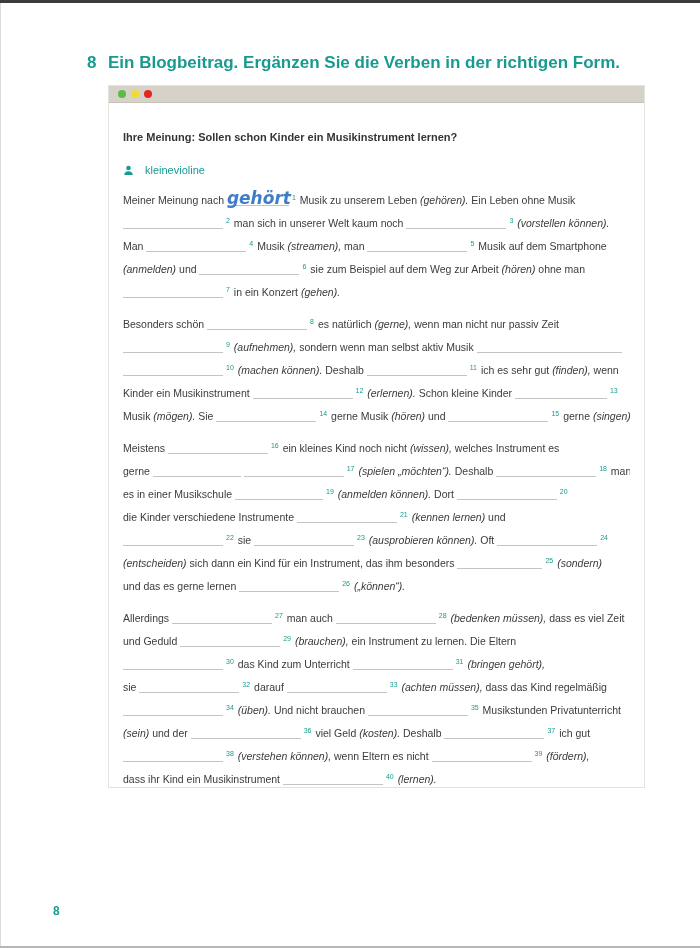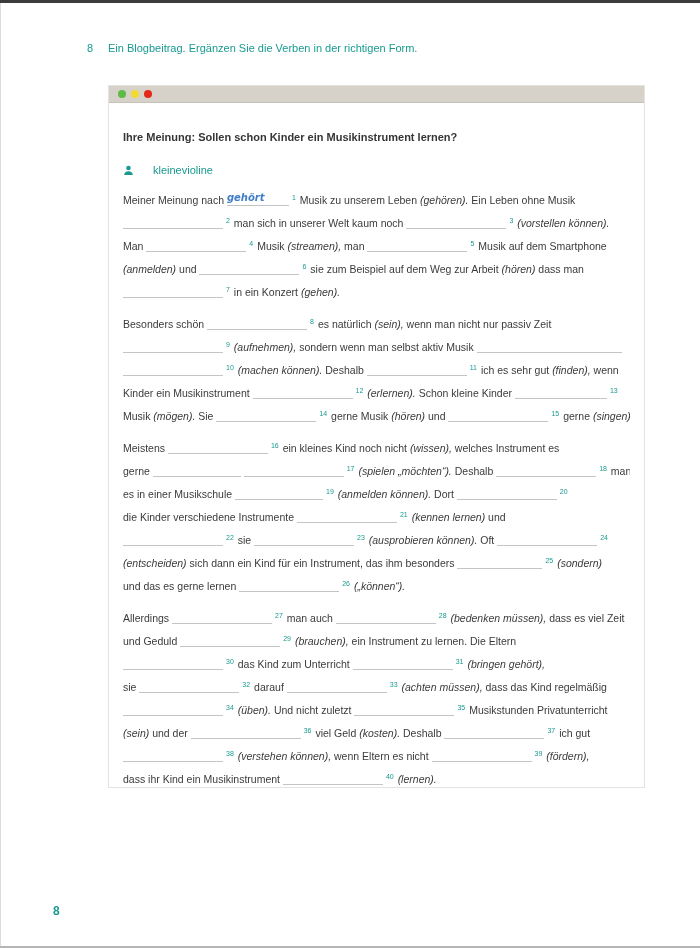--- a/index.html
+++ b/index.html
@@ -8,48 +8,48 @@
     --blank-line:#c4c4c4; --window-border:#e3e3e0; --page-bg:#ffffff;
   }
   html,body{margin:0;padding:0;background:#fff;}
   .sheet{
     position:relative; width:700px; height:948px; background:var(--page-bg);
     font-family:"Liberation Sans",sans-serif; color:var(--body-text);
     border-top:3px solid #3c3c3c; border-bottom:2px solid #b5b5b5;
     box-sizing:border-box; overflow:hidden;
   }
   .sheet:before{content:""; position:absolute; left:0; top:0; bottom:0; width:1px; background:#dcdcdc;}
-  .exercise-header{position:absolute; top:39px; left:87px; width:560px; font-size:11px; font-weight:normal; color:var(--teal);}
+  .exercise-header{position:absolute; top:50px; left:87px; width:560px; font-size:17px; font-weight:bold; color:var(--teal);}
   .ex-num{display:inline-block; width:21px;}
   .window{
     position:absolute; top:82px; left:108px; width:537px; height:703px;
     background:#fff; border:1px solid var(--window-border); box-sizing:border-box;
   }
   .titlebar{
     height:16px; background:var(--titlebar-bg); border-bottom:1px solid #c7c3ba;
     display:flex; align-items:center; padding-left:9px; gap:5px;
   }
   .dot{width:8px; height:8px; border-radius:50%; display:inline-block;}
   .dot.g{background:var(--dot-green);} .dot.y{background:var(--dot-yellow);} .dot.r{background:var(--dot-red);}
   .win-body{padding:0 14px;margin-top:28px;}
   .blog-title{margin-top:10px; font-size:11px; font-weight:bold; color:#353535;}
-  .user-row{margin-top:21px; color:var(--teal); font-size:11px; display:flex; align-items:center; gap:19px;}
+  .user-row{margin-top:21px; color:var(--teal); font-size:11px; display:flex; align-items:center; gap:11px;}
   .user-row svg{display:block;}
   #blog-body{margin-top:13px; font-size:10.5px; color:var(--body-text);}
   .para{margin:0 0 9px 0;}
   .line{height:23px; line-height:23px; white-space:pre; overflow:hidden;}
   .vhint{font-style:italic;text-align:right;}
   .blank{
     display:inline-block; position:relative; height:12px; vertical-align:-2px;
     border-bottom:1px solid var(--blank-line);
   }
   .ans{
-    position:absolute; left:0; right:0; bottom:1px; text-align:left;
+    position:absolute; left:0; right:0; bottom:1px; text-align:right;
     font-family:"DejaVu Sans",sans-serif; font-style:italic; font-weight:bold;
-    font-size:10px; line-height:12px; color:var(--answer-blue); white-space:nowrap;
+    font-size:17px; line-height:12px; color:var(--answer-blue); white-space:nowrap;
   }
   .sup{
     display:inline-block; font-size:7px; color:var(--teal);
     position:relative; top:-4px; margin:0 1px 0 3px; line-height:1;
   }
   .page-num{position:absolute; left:53px; top:901px; font-size:12px; font-weight:bold; color:var(--teal);}
 </style>
 </head>
 <body>
 
@@ -74,45 +74,45 @@
             <path d="M1.3 11c0-2.7 2.1-4.1 4.7-4.1s4.7 1.4 4.7 4.1z"></path>
           </svg>
         </span>
         <span>kleinevioline</span>
       </div>
       <div id="blog-body">
           <div class="para">
             <div class="line"><span class="seg">Meiner Meinung nach </span><span class="blank" style="width: 62px;"><span class="ans">gehört</span></span><span class="sup">1</span><span class="seg"> Musik zu unserem Leben </span><span class="vhint">(gehören).</span><span class="seg"> Ein Leben ohne Musik</span></div>
             <div class="line"><span class="blank" style="width: 100px;"></span><span class="sup">2</span><span class="seg"> man sich in unserer Welt kaum noch </span><span class="blank" style="width: 100px;"></span><span class="sup">3</span><span class="seg"> </span><span class="vhint">(vorstellen können).</span></div>
             <div class="line"><span class="seg">Man </span><span class="blank" style="width: 100px;"></span><span class="sup">4</span><span class="seg"> Musik </span><span class="vhint">(streamen),</span><span class="seg"> man </span><span class="blank" style="width: 100px;"></span><span class="sup">5</span><span class="seg"> Musik auf dem Smartphone</span></div>
-            <div class="line"><span class="vhint">(anmelden)</span><span class="seg"> und </span><span class="blank" style="width: 100px;"></span><span class="sup">6</span><span class="seg"> sie zum Beispiel auf dem Weg zur Arbeit </span><span class="vhint">(hören)</span><span class="seg"> dass man</span></div>
+            <div class="line"><span class="vhint">(anmelden)</span><span class="seg"> und </span><span class="blank" style="width: 100px;"></span><span class="sup">6</span><span class="seg"> sie zum Beispiel auf dem Weg zur Arbeit </span><span class="vhint">(hören)</span><span class="seg"> ohne man</span></div>
             <div class="line"><span class="blank" style="width: 100px;"></span><span class="sup">7</span><span class="seg"> in ein Konzert </span><span class="vhint">(gehen).</span></div>
           </div>
           <div class="para">
-            <div class="line"><span class="seg">Besonders schön </span><span class="blank" style="width: 100px;"></span><span class="sup">8</span><span class="seg"> es natürlich </span><span class="vhint">(sein),</span><span class="seg"> wenn man nicht nur passiv Zeit</span></div>
+            <div class="line"><span class="seg">Besonders schön </span><span class="blank" style="width: 100px;"></span><span class="sup">8</span><span class="seg"> es natürlich </span><span class="vhint">(gerne),</span><span class="seg"> wenn man nicht nur passiv Zeit</span></div>
             <div class="line"><span class="blank" style="width: 100px;"></span><span class="sup">9</span><span class="seg"> </span><span class="vhint">(aufnehmen),</span><span class="seg"> sondern wenn man selbst aktiv Musik </span><span class="blank" style="width: 145px;"></span></div>
             <div class="line"><span class="blank" style="width: 100px;"></span><span class="sup">10</span><span class="seg"> </span><span class="vhint">(machen können).</span><span class="seg"> Deshalb </span><span class="blank" style="width: 100px;"></span><span class="sup">11</span><span class="seg"> ich es sehr gut </span><span class="vhint">(finden),</span><span class="seg"> wenn</span></div>
             <div class="line"><span class="seg">Kinder ein Musikinstrument </span><span class="blank" style="width: 100px;"></span><span class="sup">12</span><span class="seg"> </span><span class="vhint">(erlernen).</span><span class="seg"> Schon kleine Kinder </span><span class="blank" style="width: 92px;"></span><span class="sup">13</span></div>
             <div class="line"><span class="seg">Musik </span><span class="vhint">(mögen).</span><span class="seg"> Sie </span><span class="blank" style="width: 100px;"></span><span class="sup">14</span><span class="seg"> gerne Musik </span><span class="vhint">(hören)</span><span class="seg"> und </span><span class="blank" style="width: 100px;"></span><span class="sup">15</span><span class="seg"> gerne </span><span class="vhint">(singen).</span></div>
           </div>
           <div class="para">
             <div class="line"><span class="seg">Meistens </span><span class="blank" style="width: 100px;"></span><span class="sup">16</span><span class="seg"> ein kleines Kind noch nicht </span><span class="vhint">(wissen),</span><span class="seg"> welches Instrument es</span></div>
             <div class="line"><span class="seg">gerne </span><span class="blank" style="width: 88px;"></span><span class="seg"> </span><span class="blank" style="width: 100px;"></span><span class="sup">17</span><span class="seg"> </span><span class="vhint">(spielen „möchten“).</span><span class="seg"> Deshalb </span><span class="blank" style="width: 100px;"></span><span class="sup">18</span><span class="seg"> man</span></div>
             <div class="line"><span class="seg">es in einer Musikschule </span><span class="blank" style="width: 88px;"></span><span class="sup">19</span><span class="seg"> </span><span class="vhint">(anmelden können).</span><span class="seg"> Dort </span><span class="blank" style="width: 100px;"></span><span class="sup">20</span></div>
             <div class="line"><span class="seg">die Kinder verschiedene Instrumente </span><span class="blank" style="width: 100px;"></span><span class="sup">21</span><span class="seg"> </span><span class="vhint">(kennen lernen)</span><span class="seg"> und</span></div>
             <div class="line"><span class="blank" style="width: 100px;"></span><span class="sup">22</span><span class="seg"> sie </span><span class="blank" style="width: 100px;"></span><span class="sup">23</span><span class="seg"> </span><span class="vhint">(ausprobieren können).</span><span class="seg"> Oft </span><span class="blank" style="width: 100px;"></span><span class="sup">24</span></div>
             <div class="line"><span class="vhint">(entscheiden)</span><span class="seg"> sich dann ein Kind für ein Instrument, das ihm besonders </span><span class="blank" style="width: 85px;"></span><span class="sup">25</span><span class="seg"> </span><span class="vhint">(sondern)</span></div>
             <div class="line"><span class="seg">und das es gerne lernen </span><span class="blank" style="width: 100px;"></span><span class="sup">26</span><span class="seg"> </span><span class="vhint">(„können“).</span></div>
           </div>
           <div class="para">
             <div class="line"><span class="seg">Allerdings </span><span class="blank" style="width: 100px;"></span><span class="sup">27</span><span class="seg"> man auch </span><span class="blank" style="width: 100px;"></span><span class="sup">28</span><span class="seg"> </span><span class="vhint">(bedenken müssen),</span><span class="seg"> dass es viel Zeit</span></div>
             <div class="line"><span class="seg">und Geduld </span><span class="blank" style="width: 100px;"></span><span class="sup">29</span><span class="seg"> </span><span class="vhint">(brauchen),</span><span class="seg"> ein Instrument zu lernen. Die Eltern</span></div>
             <div class="line"><span class="blank" style="width: 100px;"></span><span class="sup">30</span><span class="seg"> das Kind zum Unterricht </span><span class="blank" style="width: 100px;"></span><span class="sup">31</span><span class="seg"> </span><span class="vhint">(bringen gehört),</span></div>
             <div class="line"><span class="seg">sie </span><span class="blank" style="width: 100px;"></span><span class="sup">32</span><span class="seg"> darauf </span><span class="blank" style="width: 100px;"></span><span class="sup">33</span><span class="seg"> </span><span class="vhint">(achten müssen),</span><span class="seg"> dass das Kind regelmäßig</span></div>
-            <div class="line"><span class="blank" style="width: 100px;"></span><span class="sup">34</span><span class="seg"> </span><span class="vhint">(üben).</span><span class="seg"> Und nicht zuletzt </span><span class="blank" style="width: 100px;"></span><span class="sup">35</span><span class="seg"> Musikstunden Privatunterricht</span></div>
+            <div class="line"><span class="blank" style="width: 100px;"></span><span class="sup">34</span><span class="seg"> </span><span class="vhint">(üben).</span><span class="seg"> Und nicht brauchen </span><span class="blank" style="width: 100px;"></span><span class="sup">35</span><span class="seg"> Musikstunden Privatunterricht</span></div>
             <div class="line"><span class="vhint">(sein)</span><span class="seg"> und der </span><span class="blank" style="width: 110px;"></span><span class="sup">36</span><span class="seg"> viel Geld </span><span class="vhint">(kosten).</span><span class="seg"> Deshalb </span><span class="blank" style="width: 100px;"></span><span class="sup">37</span><span class="seg"> ich gut</span></div>
             <div class="line"><span class="blank" style="width: 100px;"></span><span class="sup">38</span><span class="seg"> </span><span class="vhint">(verstehen können),</span><span class="seg"> wenn Eltern es nicht </span><span class="blank" style="width: 100px;"></span><span class="sup">39</span><span class="seg"> </span><span class="vhint">(fördern),</span></div>
             <div class="line"><span class="seg">dass ihr Kind ein Musikinstrument </span><span class="blank" style="width: 100px;"></span><span class="sup">40</span><span class="seg"> </span><span class="vhint">(lernen).</span></div>
           </div>
         </div>
     </div>
   </div>
 
   <div class="page-num">8</div>
 </div>

